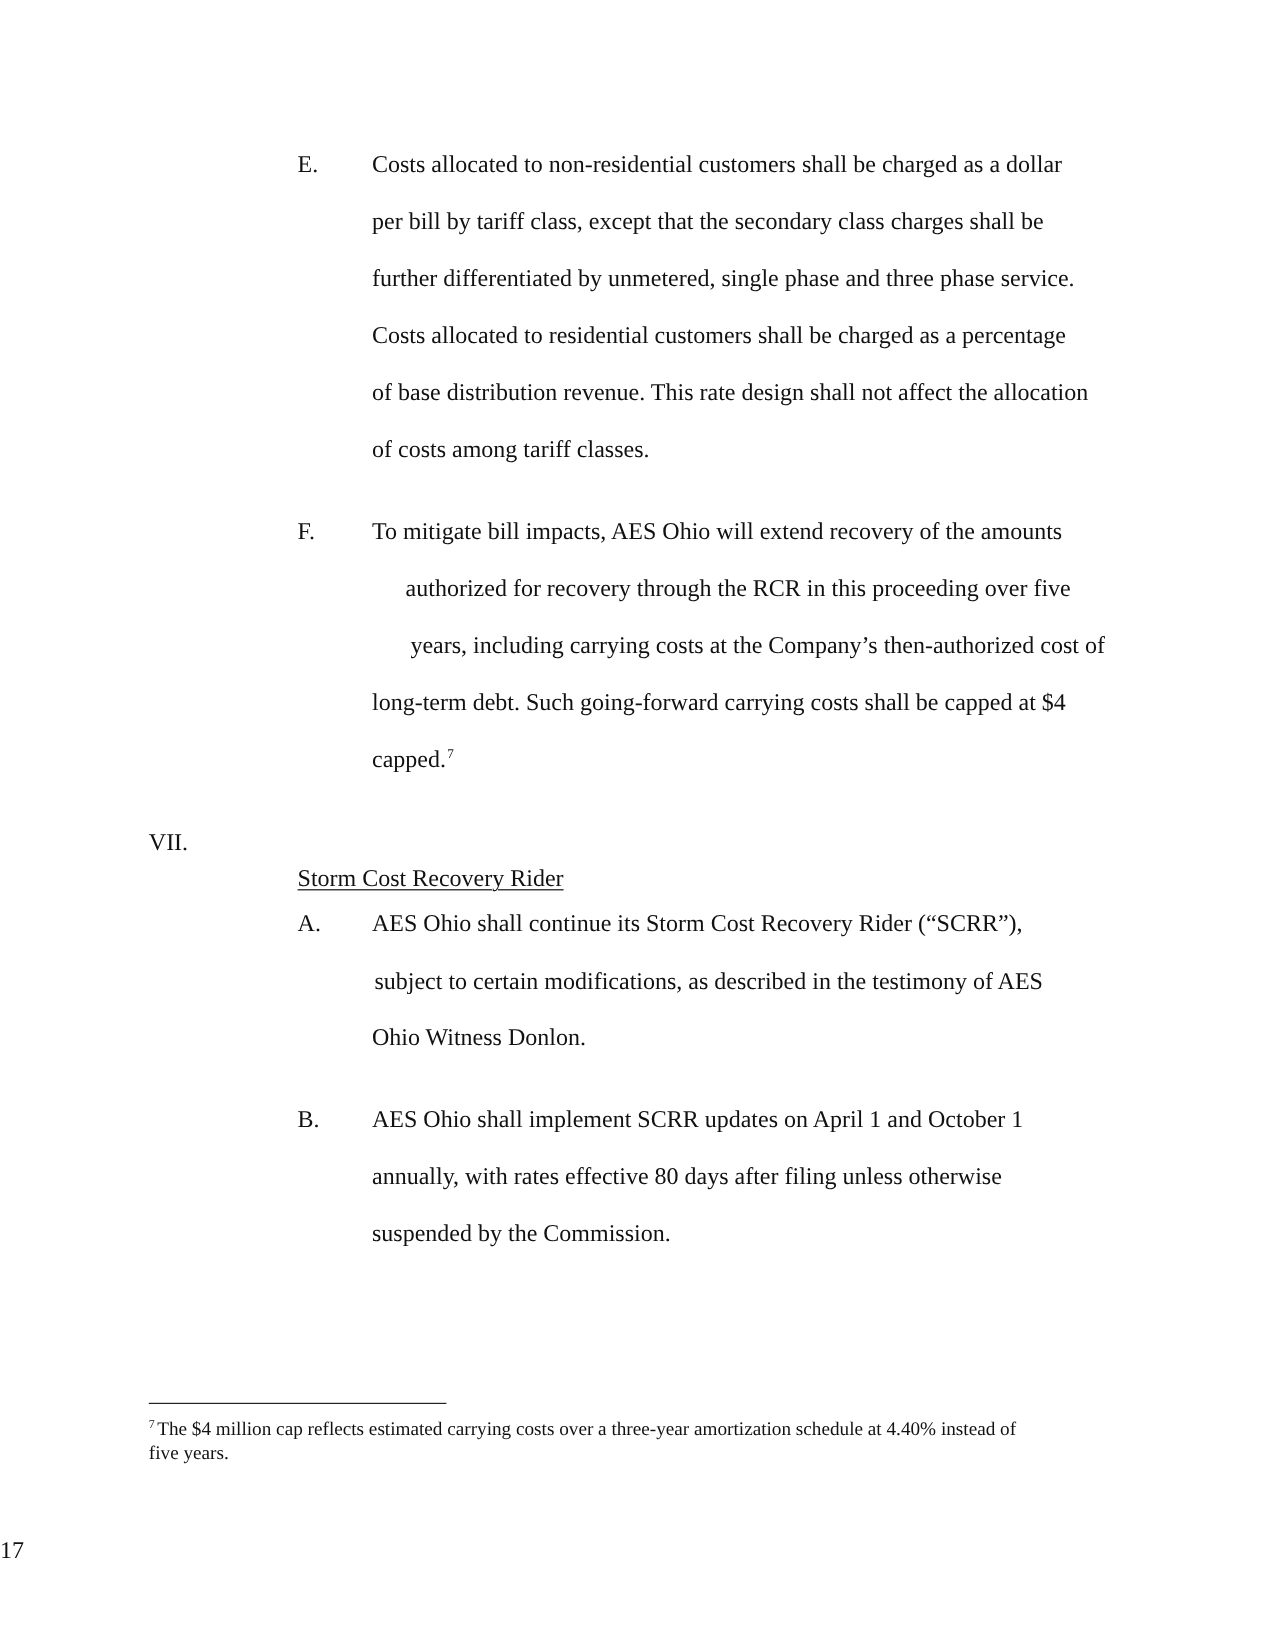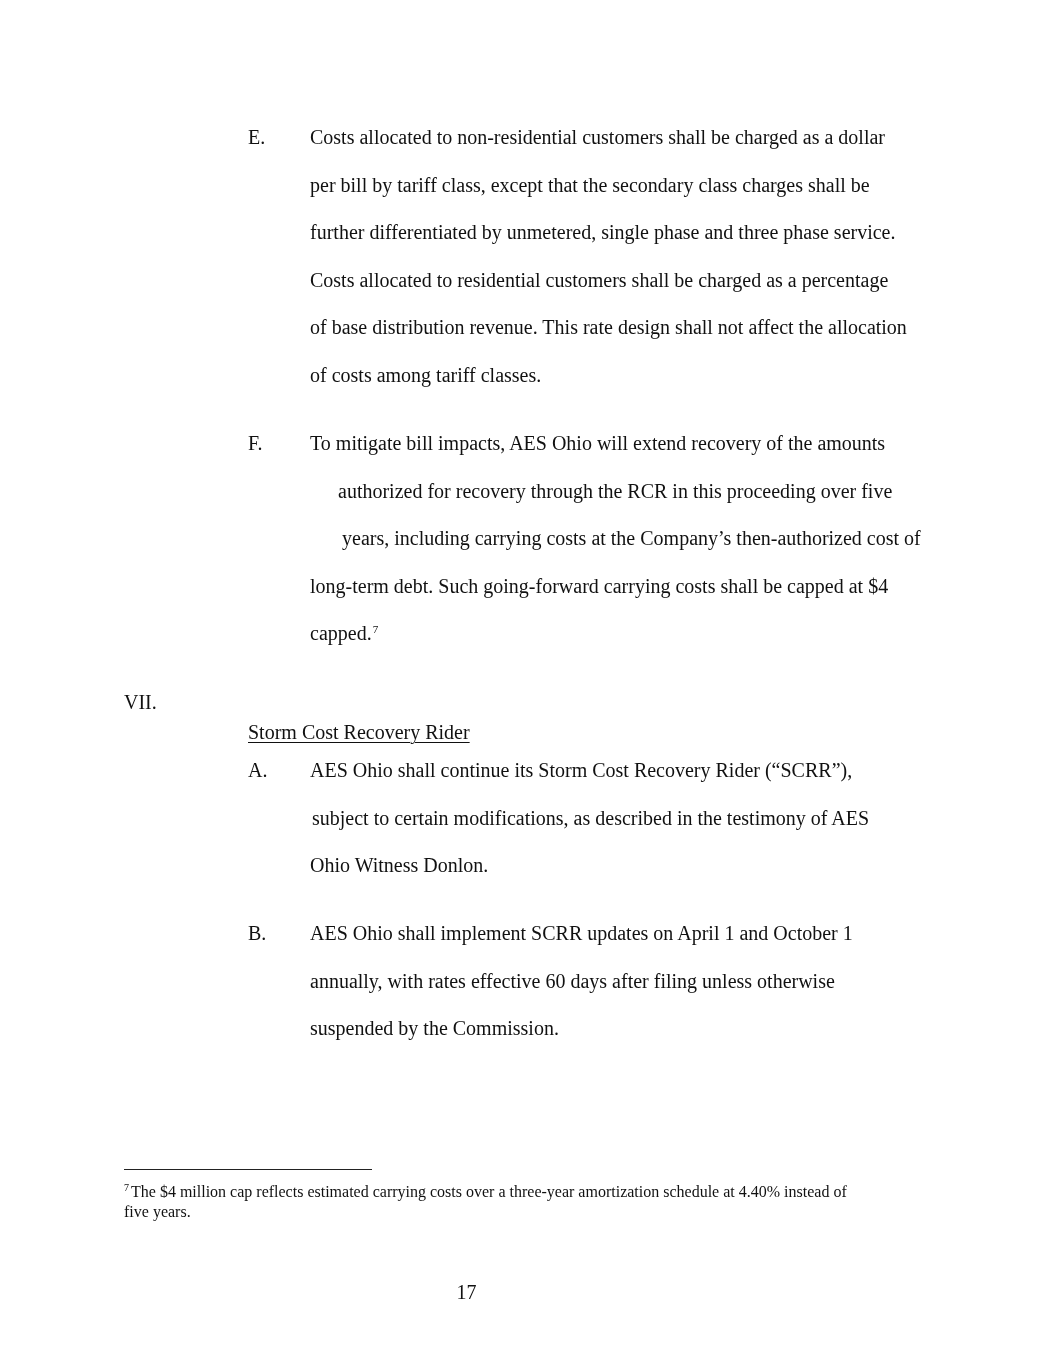--- a/index.html
+++ b/index.html
@@ -63,21 +63,20 @@
       font-size: 10px;
       vertical-align: 6px;
       line-height: 0;
       margin-right: 2px;
     }
     .page-number {
       position: absolute;
       left: 0;
       width: 933px;
       top: 1280px;
-      text-align: center;
       font-size: 20px;
       line-height: 24px;
     }
   </style>
 </head>
 <body>
 
 <div class="page">
 
   <div>
@@ -107,21 +106,21 @@
   <div>
     <span class="marker" style="left:248px; top:758px;">A.</span>
     <span class="line" style="left:310px; top:758px;">AES Ohio shall continue its Storm Cost Recovery Rider (“SCRR”),</span>
     <span class="line" style="left:312px; top:806px;">subject to certain modifications, as described in the testimony of AES</span>
     <span class="line" style="left:310px; top:853px;">Ohio Witness Donlon.</span>
   </div>
 
   <div>
     <span class="marker" style="left:248px; top:921px;">B.</span>
     <span class="line" style="left:310px; top:921px;">AES Ohio shall implement SCRR updates on April 1 and October 1</span>
-    <span class="line" style="left:310px; top:969px;">annually, with rates effective 60 days after filing unless otherwise</span>
+    <span class="line" style="left:310px; top:969px;">annually, with rates effective 80 days after filing unless otherwise</span>
     <span class="line" style="left:310px; top:1016px;">suspended by the Commission.</span>
   </div>
 
   <div class="fn-rule"></div>
 
   <div>
     <div class="footnote" style="top:1182px;"><sup>7</sup><span>The $4 million cap reflects estimated carrying costs over a three-year amortization schedule at 4.40%  instead of</span></div>
     <div class="footnote" style="top:1202px;">five years.</div>
   </div>
 

